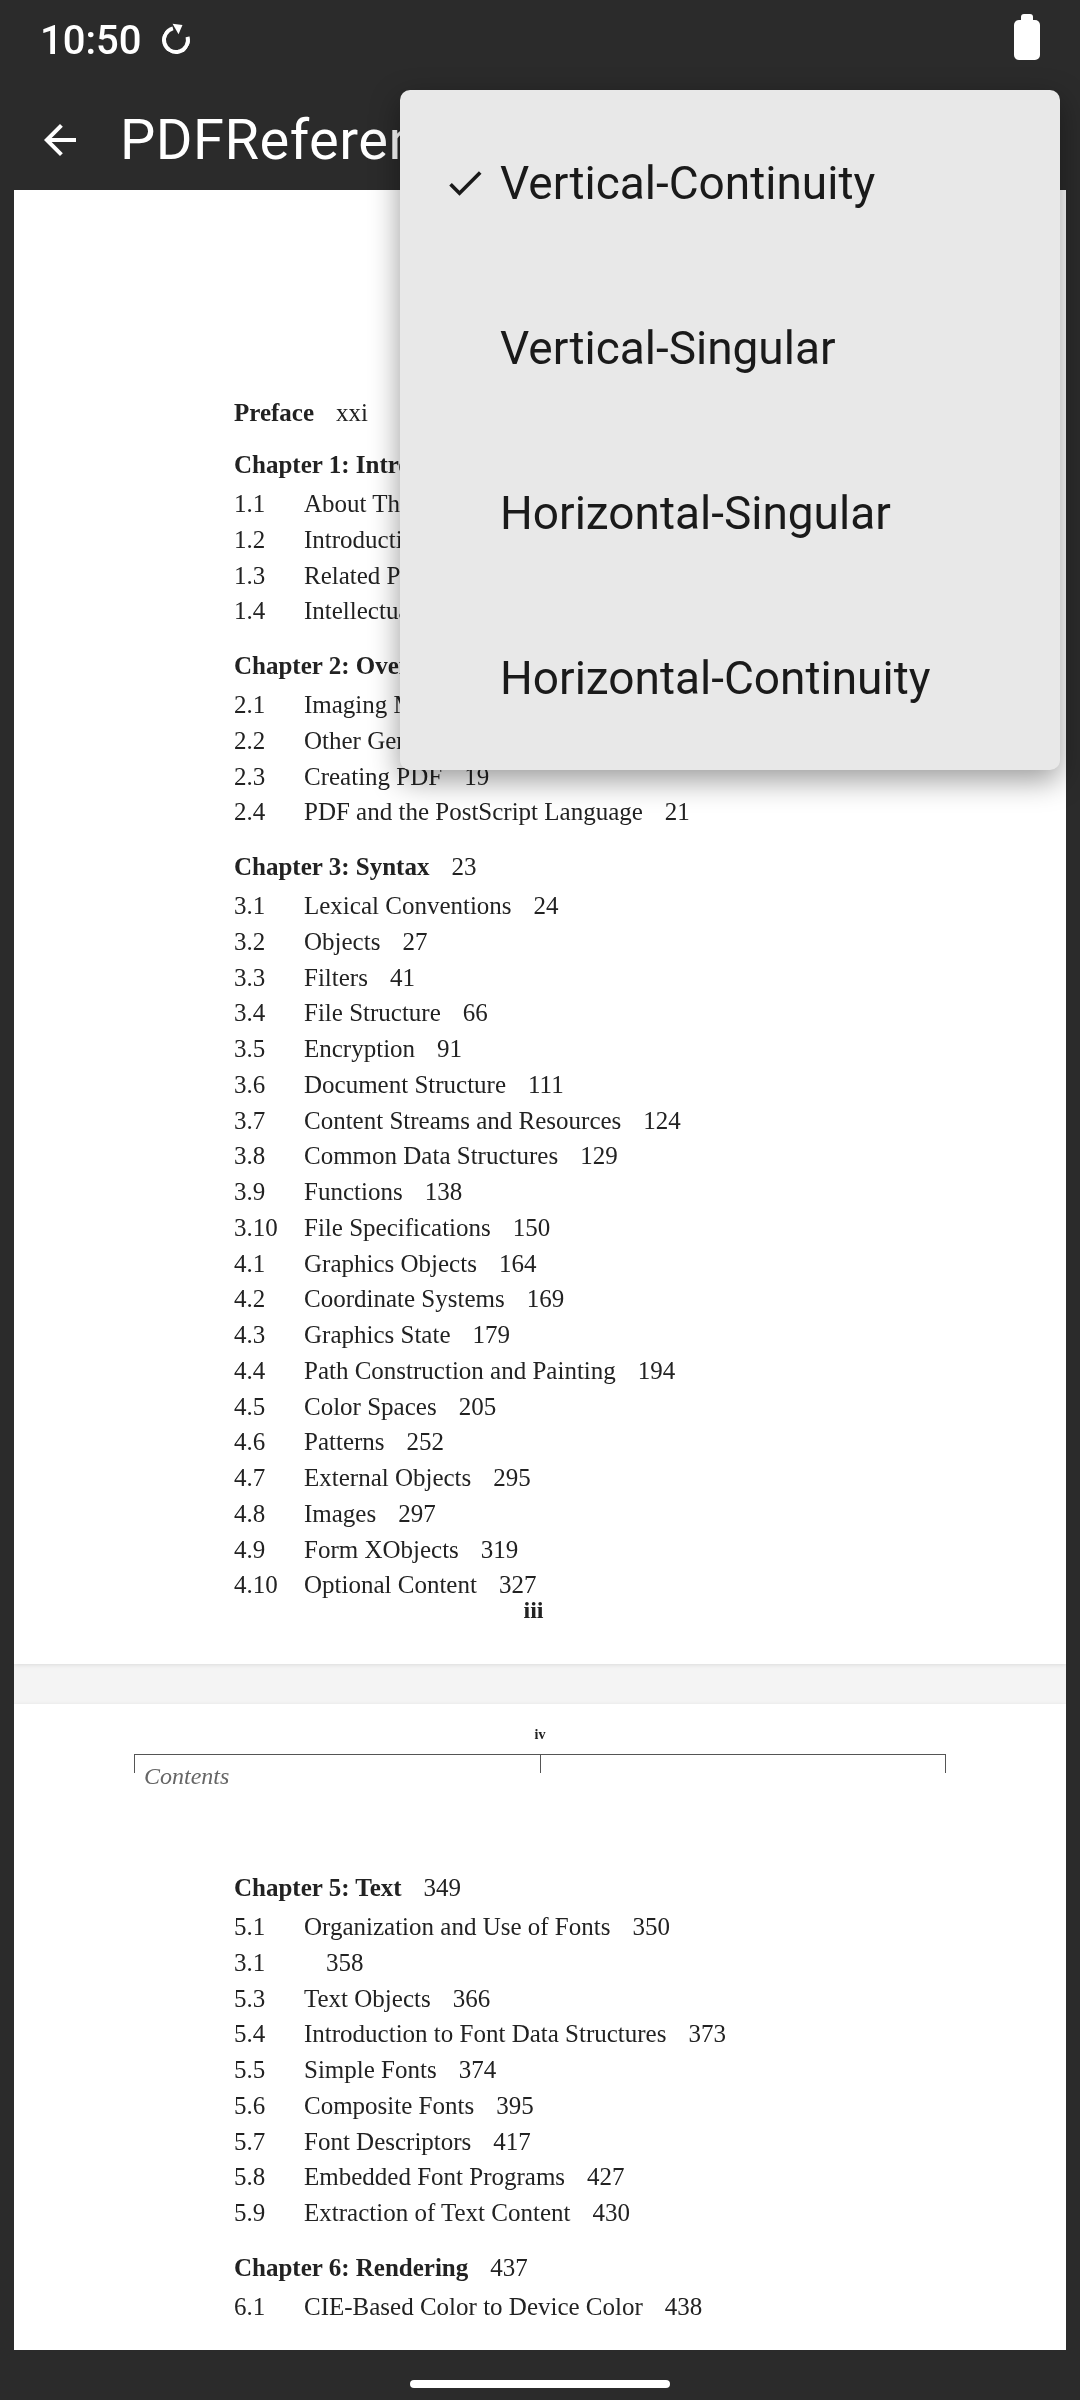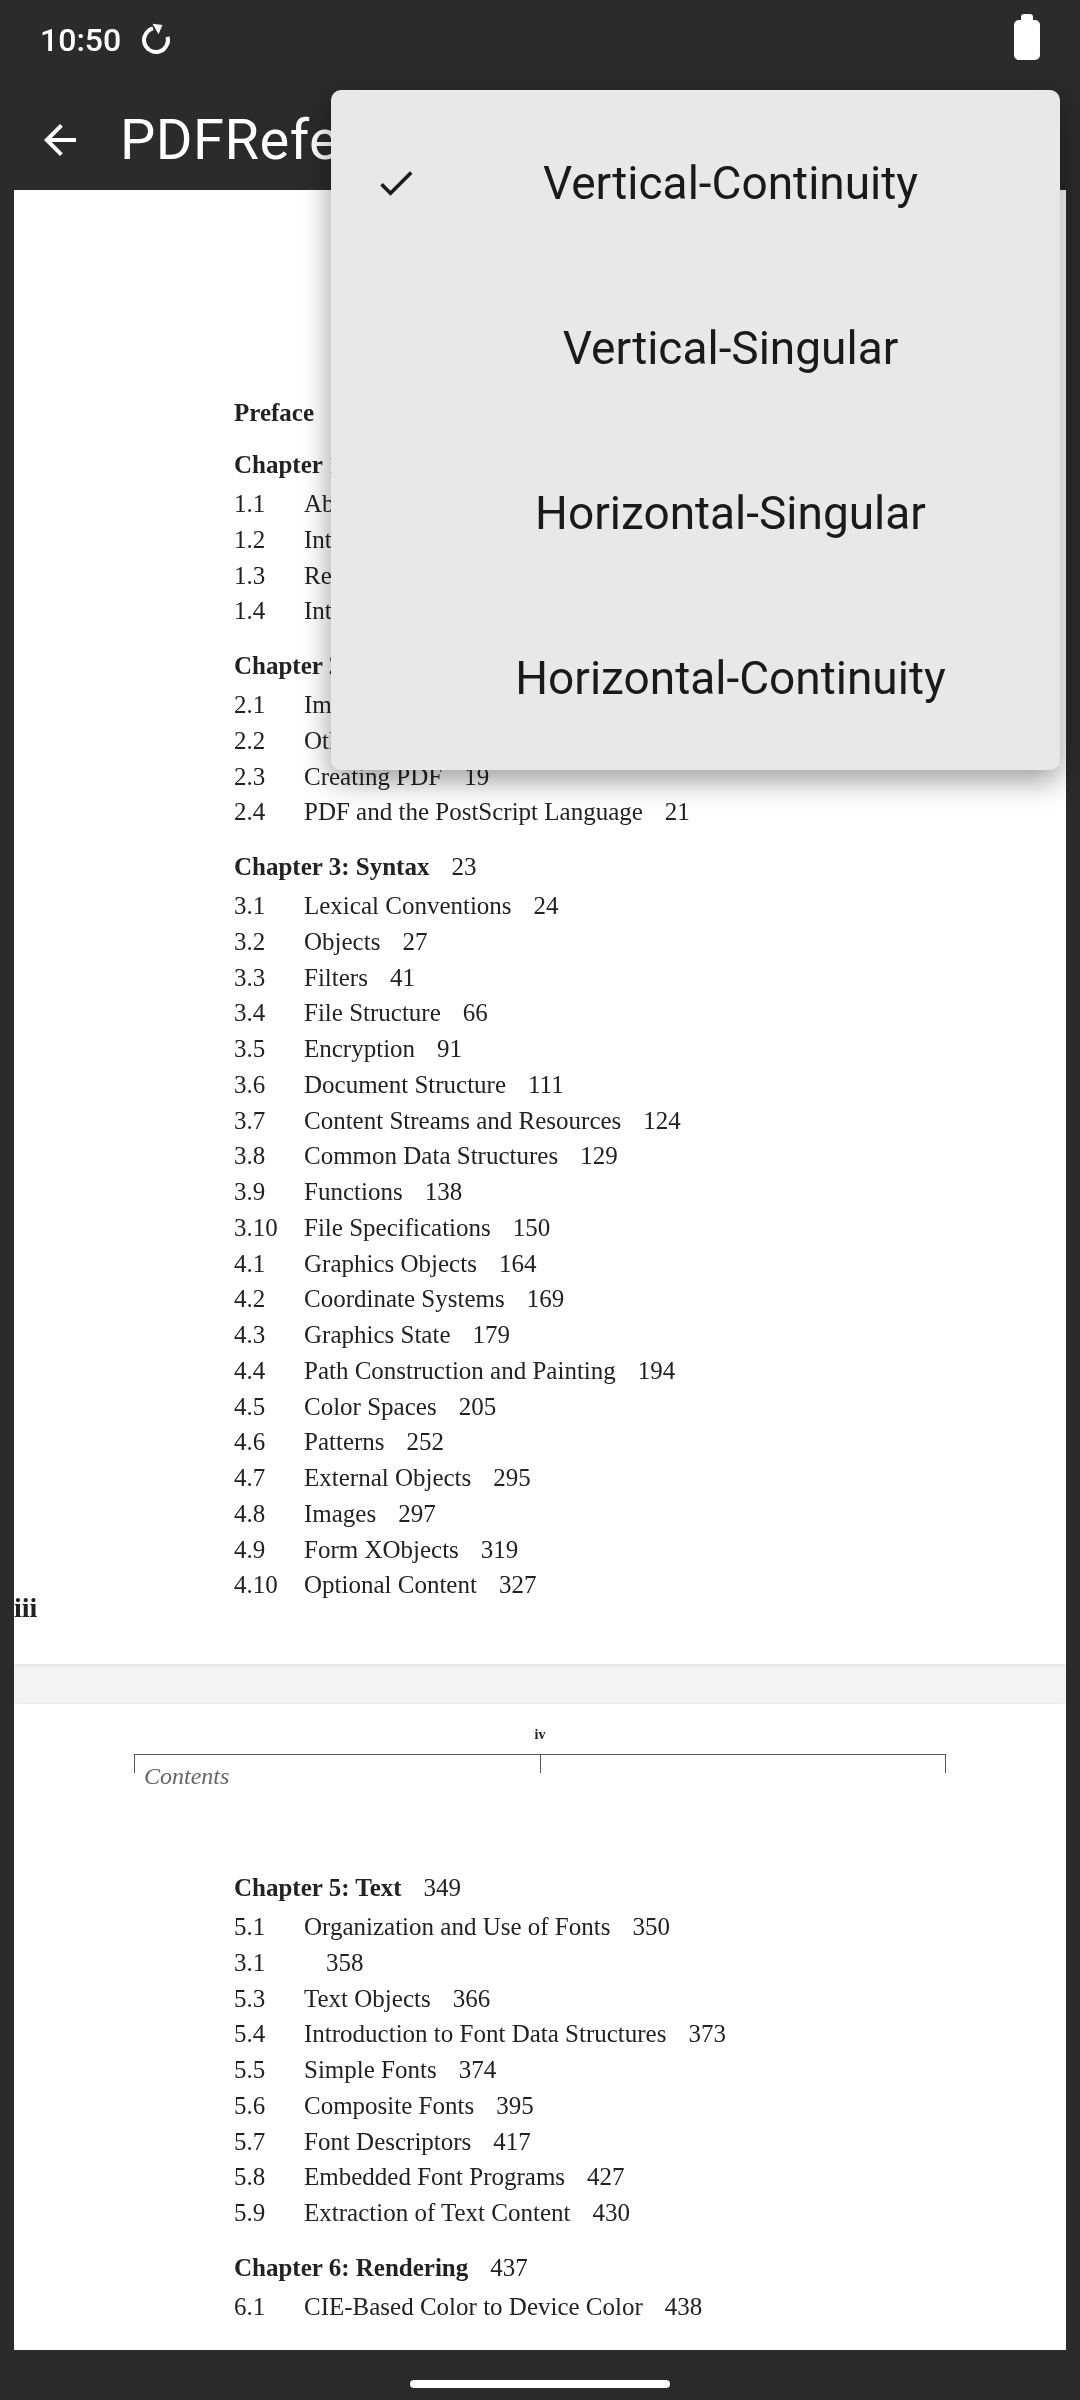--- a/index.html
+++ b/index.html
@@ -1,20 +1,20 @@
 <!DOCTYPE html>
 <html><head>
 <meta charset="utf-8">
 <style>
   * { margin: 0; padding: 0; box-sizing: border-box; }
   html, body { width: 1080px; height: 2400px; overflow: hidden; background: #000; font-family: -apple-system, Roboto, sans-serif; }
   .screen { width: 1080px; height: 2400px; background: #2b2b2b; position: relative; }
   
   .status-bar { height: 80px; display: flex; align-items: center; justify-content: space-between; padding: 0 40px; color: #fff; }
-  .status-left { display: flex; align-items: center; gap: 18px; font-size: 32px; font-weight: 500; }
+  .status-left { display: flex; align-items: center; gap: 18px; font-size: 40px; font-weight: 500; }
   .status-right { display: flex; align-items: center; gap: 14px; }
   .battery { width: 26px; height: 40px; background: #fff; border-radius: 5px; position: relative; }
   .battery::before { content: ""; position: absolute; top: -6px; left: 7px; width: 12px; height: 6px; background: #fff; border-radius: 3px 3px 0 0; }
   
   .app-bar { height: 120px; display: flex; align-items: center; padding: 0 30px; gap: 30px; }
   .back-btn { color: #fff; width: 60px; height: 60px; display: flex; align-items: center; justify-content: center; }
   .app-title { color: #fff; font-size: 56px; font-weight: 400; letter-spacing: 0.5px; white-space: nowrap; }
   
   .doc-area { position: absolute; top: 190px; left: 14px; right: 14px; bottom: 50px; background: #f4f4f4; overflow: hidden; }
   .page { background: #fff; margin: 0 0 40px 0; padding: 90px 60px 60px 60px; font-family: Georgia, "Times New Roman", serif; color: #222; box-shadow: 0 1px 4px rgba(0,0,0,.1); position:relative;}
@@ -22,29 +22,29 @@
   .page2 { min-height: 1000px; padding-top:20px;}
   .contents-title { text-align: center; font-size: 48px; font-weight: 700; margin-bottom: 54px; letter-spacing:0.5px;}
   .toc-body { padding-left: 160px; padding-right:60px; }
   .toc-line { font-size: 25px; line-height: 1.35; margin: 2px 0; display: flex; }
   .toc-line .num { width: 70px; flex-shrink: 0; }
   .toc-line .txt { }
   .toc-line .pg { margin-left: 22px; }
   .toc-head { font-size: 25px; font-weight: 700; margin: 24px 0 8px 0; display:flex;}
   .toc-head .pg { font-weight: 400; margin-left: 22px; }
   .toc-head.first { margin-top: 0; }
-  .page-num { text-align: left; font-size: 28px; font-weight: 700; position:absolute; bottom:40px; left:0; right:13px;}
+  .page-num { text-align: center; font-size: 24px; font-weight: 700; position:absolute; bottom:40px; left:0; right:13px;}
   .page2-header { position:relative; height:80px; margin: 30px 60px 40px 60px; border-top:1px solid #555; }
   .page2-header .contents-lbl { position:absolute; top:8px; left:10px; font-style:italic; color:#666; font-size:24px; font-family:Georgia,serif;}
   .page2-header .iv { position:absolute; top:-28px; left:50%; transform:translateX(-50%); font-weight:700; font-size:14px; }
   .page2-header .tick { position:absolute; top:0; left:50%; width:1px; height:18px; background:#555;}
   .page2-header .tickR { position:absolute; top:0; right:0; width:1px; height:18px; background:#555;}
   .page2-header .tickL { position:absolute; top:0; left:0; width:1px; height:18px; background:#555;}
   
-  .menu { position: absolute; top: 90px; right: 20px; width: 729px; background: #e8e8e8; border-radius: 10px; box-shadow: 0 10px 30px rgba(0,0,0,.4); padding: 10px 0; z-index: 50; text-align: center; }
+  .menu { position: absolute; top: 90px; right: 20px; width: 660px; background: #e8e8e8; border-radius: 10px; box-shadow: 0 10px 30px rgba(0,0,0,.4); padding: 10px 0; z-index: 50; }
   .menu-item { display: flex; align-items: center; height: 165px; padding: 0 30px; font-size: 46px; color: #1a1a1a; }
   .menu-check { width: 70px; display: flex; justify-content: center; align-items:center;}
   .menu-label { flex:1; }
   
   .nav-handle { position: absolute; bottom: 12px; left: 50%; transform: translateX(-50%); width: 260px; height: 8px; background: #fff; border-radius: 4px; }
   
   .rot-icon { width:34px; height:34px; position:relative; }
   .rot-icon::before{ content:""; position:absolute; inset:3px; border:4px solid #fff; border-radius:50%; border-top-color:transparent; transform:rotate(30deg);}
   .rot-icon::after{ content:""; position:absolute; top:0; left:14px; width:0;height:0; border-left:6px solid transparent;border-right:6px solid transparent;border-bottom:8px solid #fff; transform:rotate(60deg);}
 </style>

